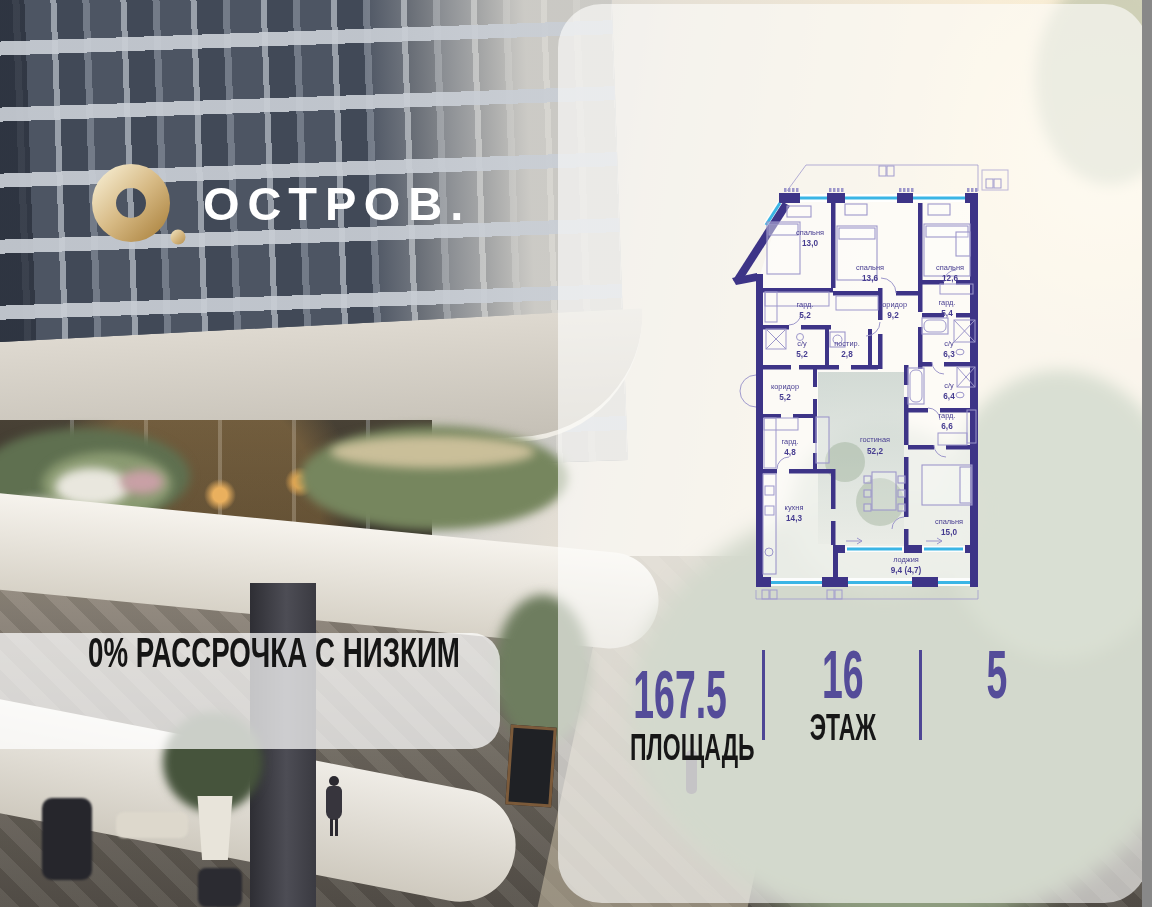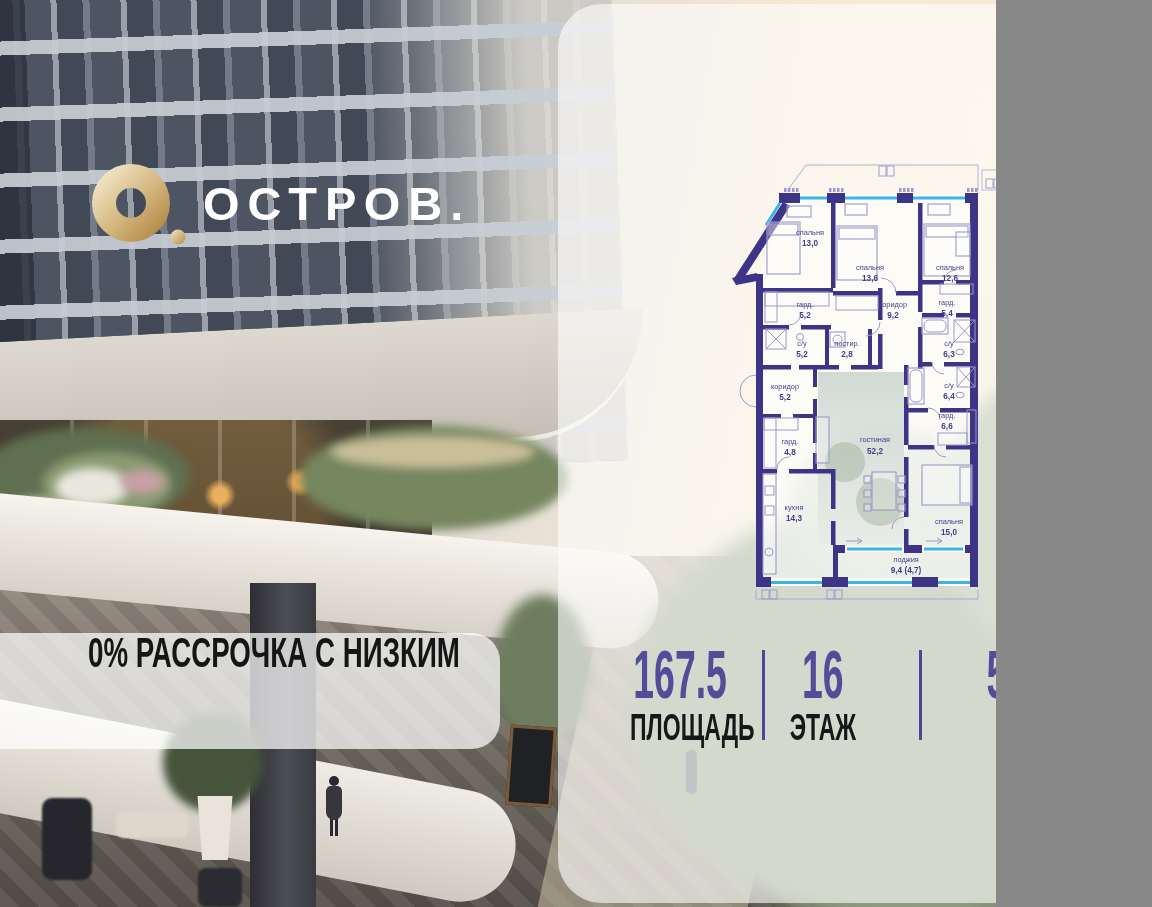--- a/index.html
+++ b/index.html
@@ -1,16 +1,16 @@
 <!DOCTYPE html>
 <html><head>
 <meta charset="utf-8">
 <style>
   html,body{margin:0;padding:0;background:#888;}
-  .poster{position:relative;width:996px;height:907px;overflow:hidden;
+  .poster{position:relative;width:1142px;height:907px;overflow:hidden;
           font-family:"Liberation Sans",sans-serif;background:#cfd2d6;}
   .abs{position:absolute;}
 
   
   .bg-sky{inset:0;background:linear-gradient(100deg,#9aa0ab 0%,#c2c6cc 26%,#e6e0d5 52%,#f7ecd6 76%,#f2e6d1 100%);}
   .bg-sun{left:900px;top:-40px;width:420px;height:380px;border-radius:50%;
           background:radial-gradient(circle,rgba(255,246,222,.95) 0%,rgba(255,243,214,.5) 45%,rgba(255,243,214,0) 72%);}
   .bg-bldg{left:-14px;top:-10px;width:625px;height:492px;transform:rotate(-2deg);transform-origin:top left;
     background:
       repeating-linear-gradient(180deg,rgba(206,211,217,0) 0 52px,rgba(201,206,213,.92) 52px 66px),
@@ -394,26 +394,26 @@
       <text class="ra" x="219" y="373">15,0</text>
       <text class="rn" x="176" y="400">лоджия</text>
       <text class="ra" x="176" y="411">9,4 (4,7)</text>
     </g>
   </svg>
 
   <div class="abs promo">
     <div class="promo-line"><span class="cnp">0% РАССРОЧКА С НИЗКИМ</span></div>
   </div>
 
-  <div class="stat" style="left:595px;width:170px;">
+  <div class="stat" style="left:595px;width:170px;margin-top:20px;">
     <div class="stat-value"><span class="cnv">167.5</span></div>
     <div class="stat-label"><span class="cnl">ПЛОЩАДЬ</span></div>
   </div>
   <div class="stat-divider" style="left:762px;"></div>
-  <div class="stat" style="left:750px;width:145px;">
+  <div class="stat" style="left:770px;width:145px;">
     <div class="stat-value"><span class="cnv">16</span></div>
     <div class="stat-label"><span class="cnl">ЭТАЖ</span></div>
   </div>
   <div class="stat-divider" style="left:919px;"></div>
   <div class="stat" style="left:927px;width:140px;">
     <div class="stat-value"><span class="cnv">5</span></div>
   </div>
 
 </div>
 

